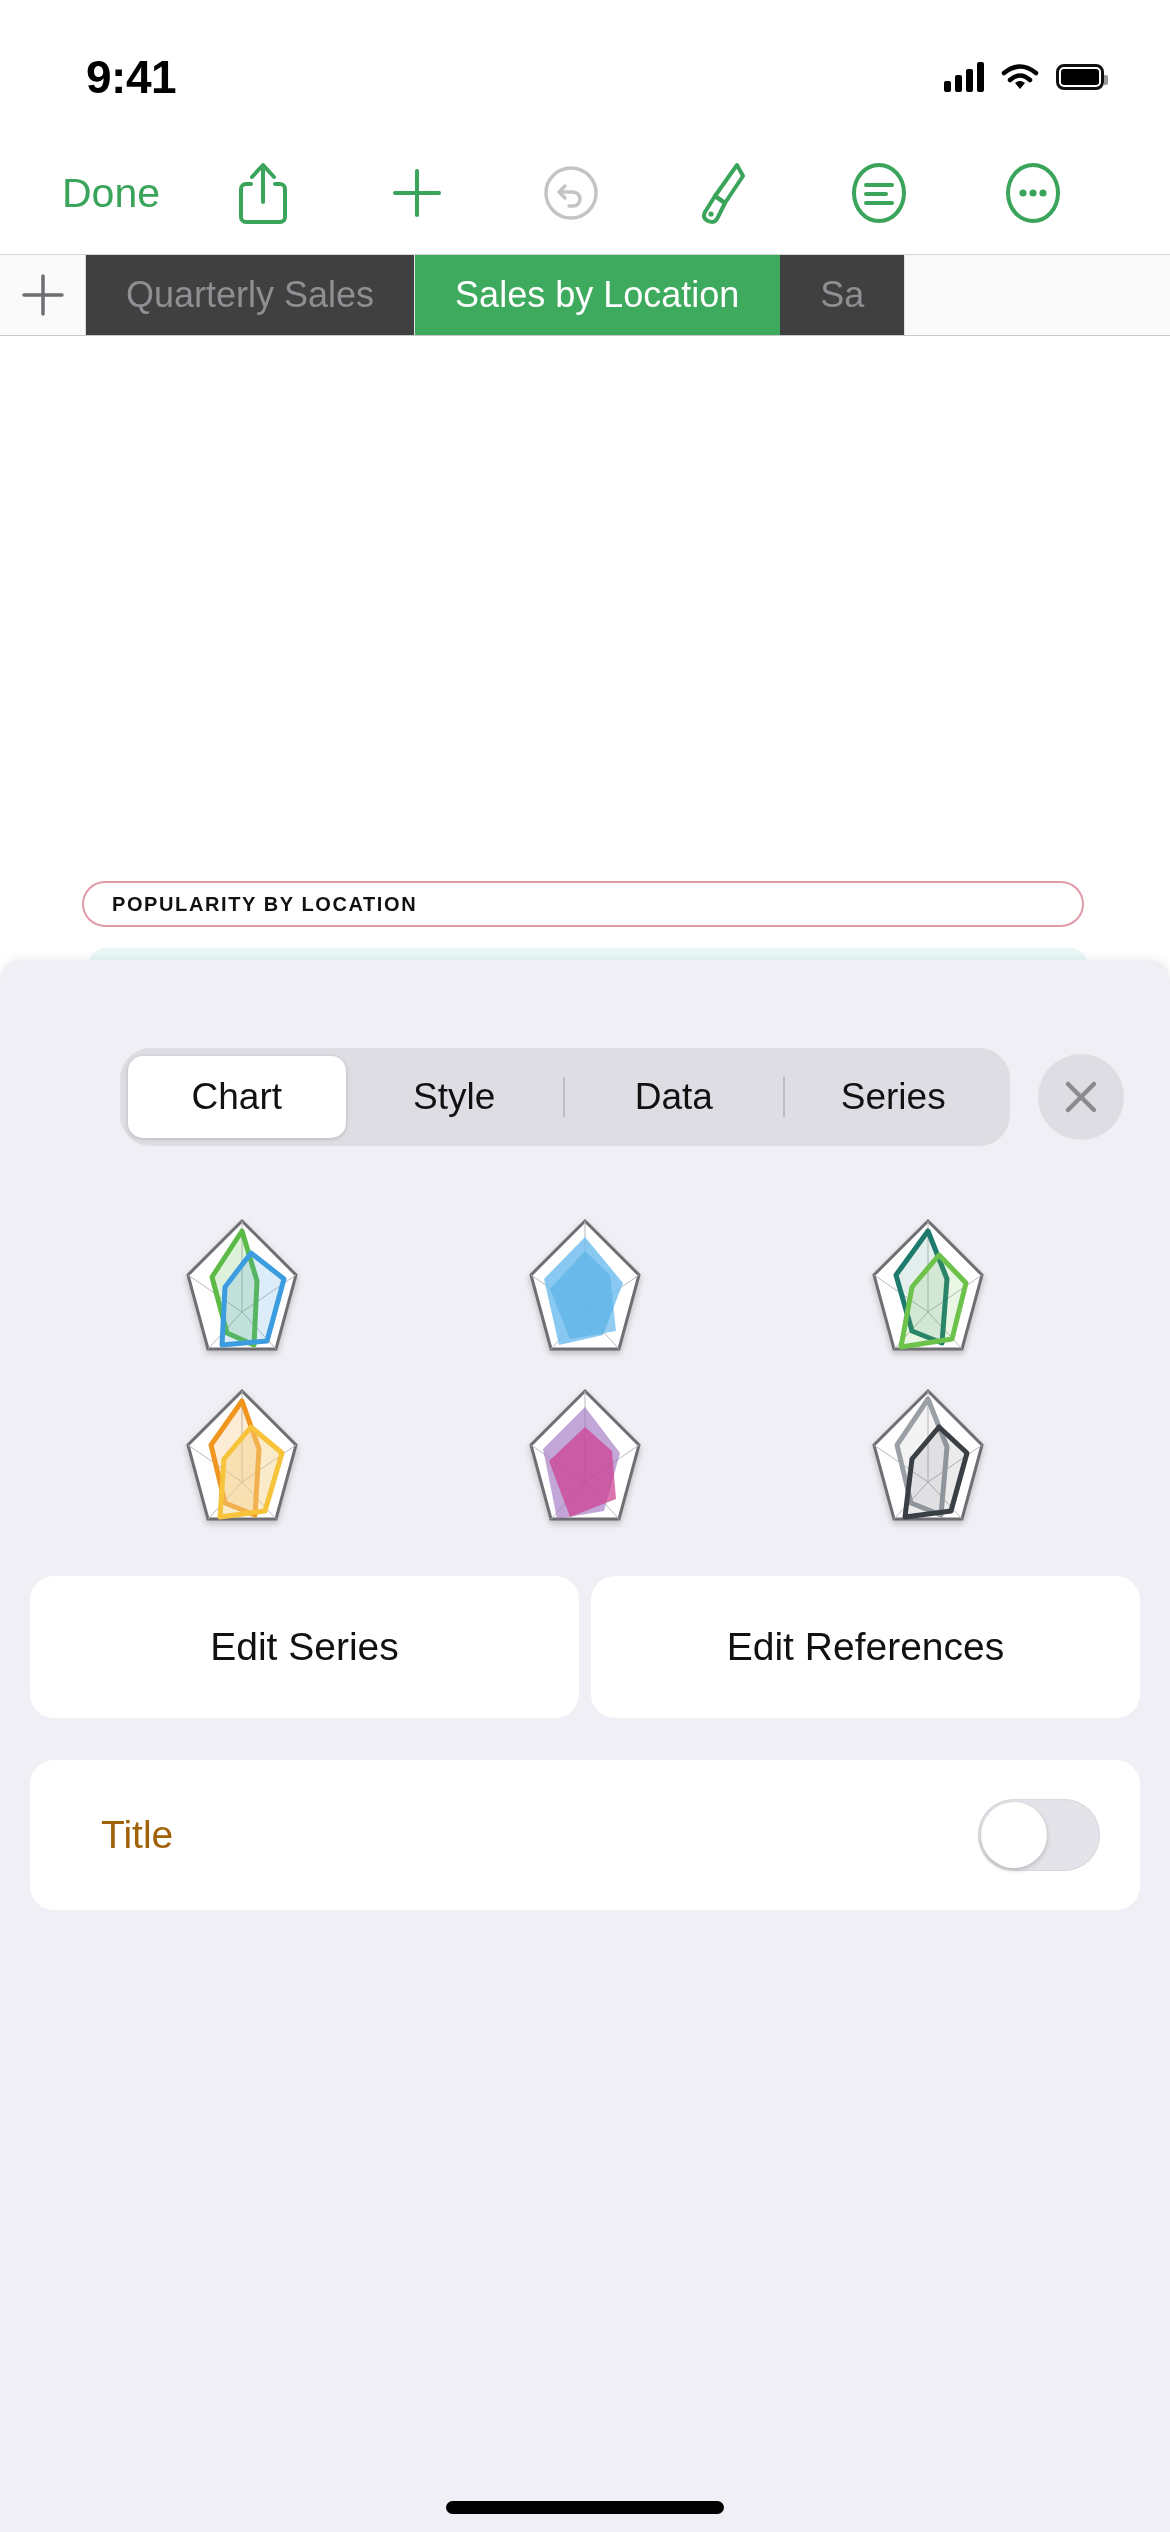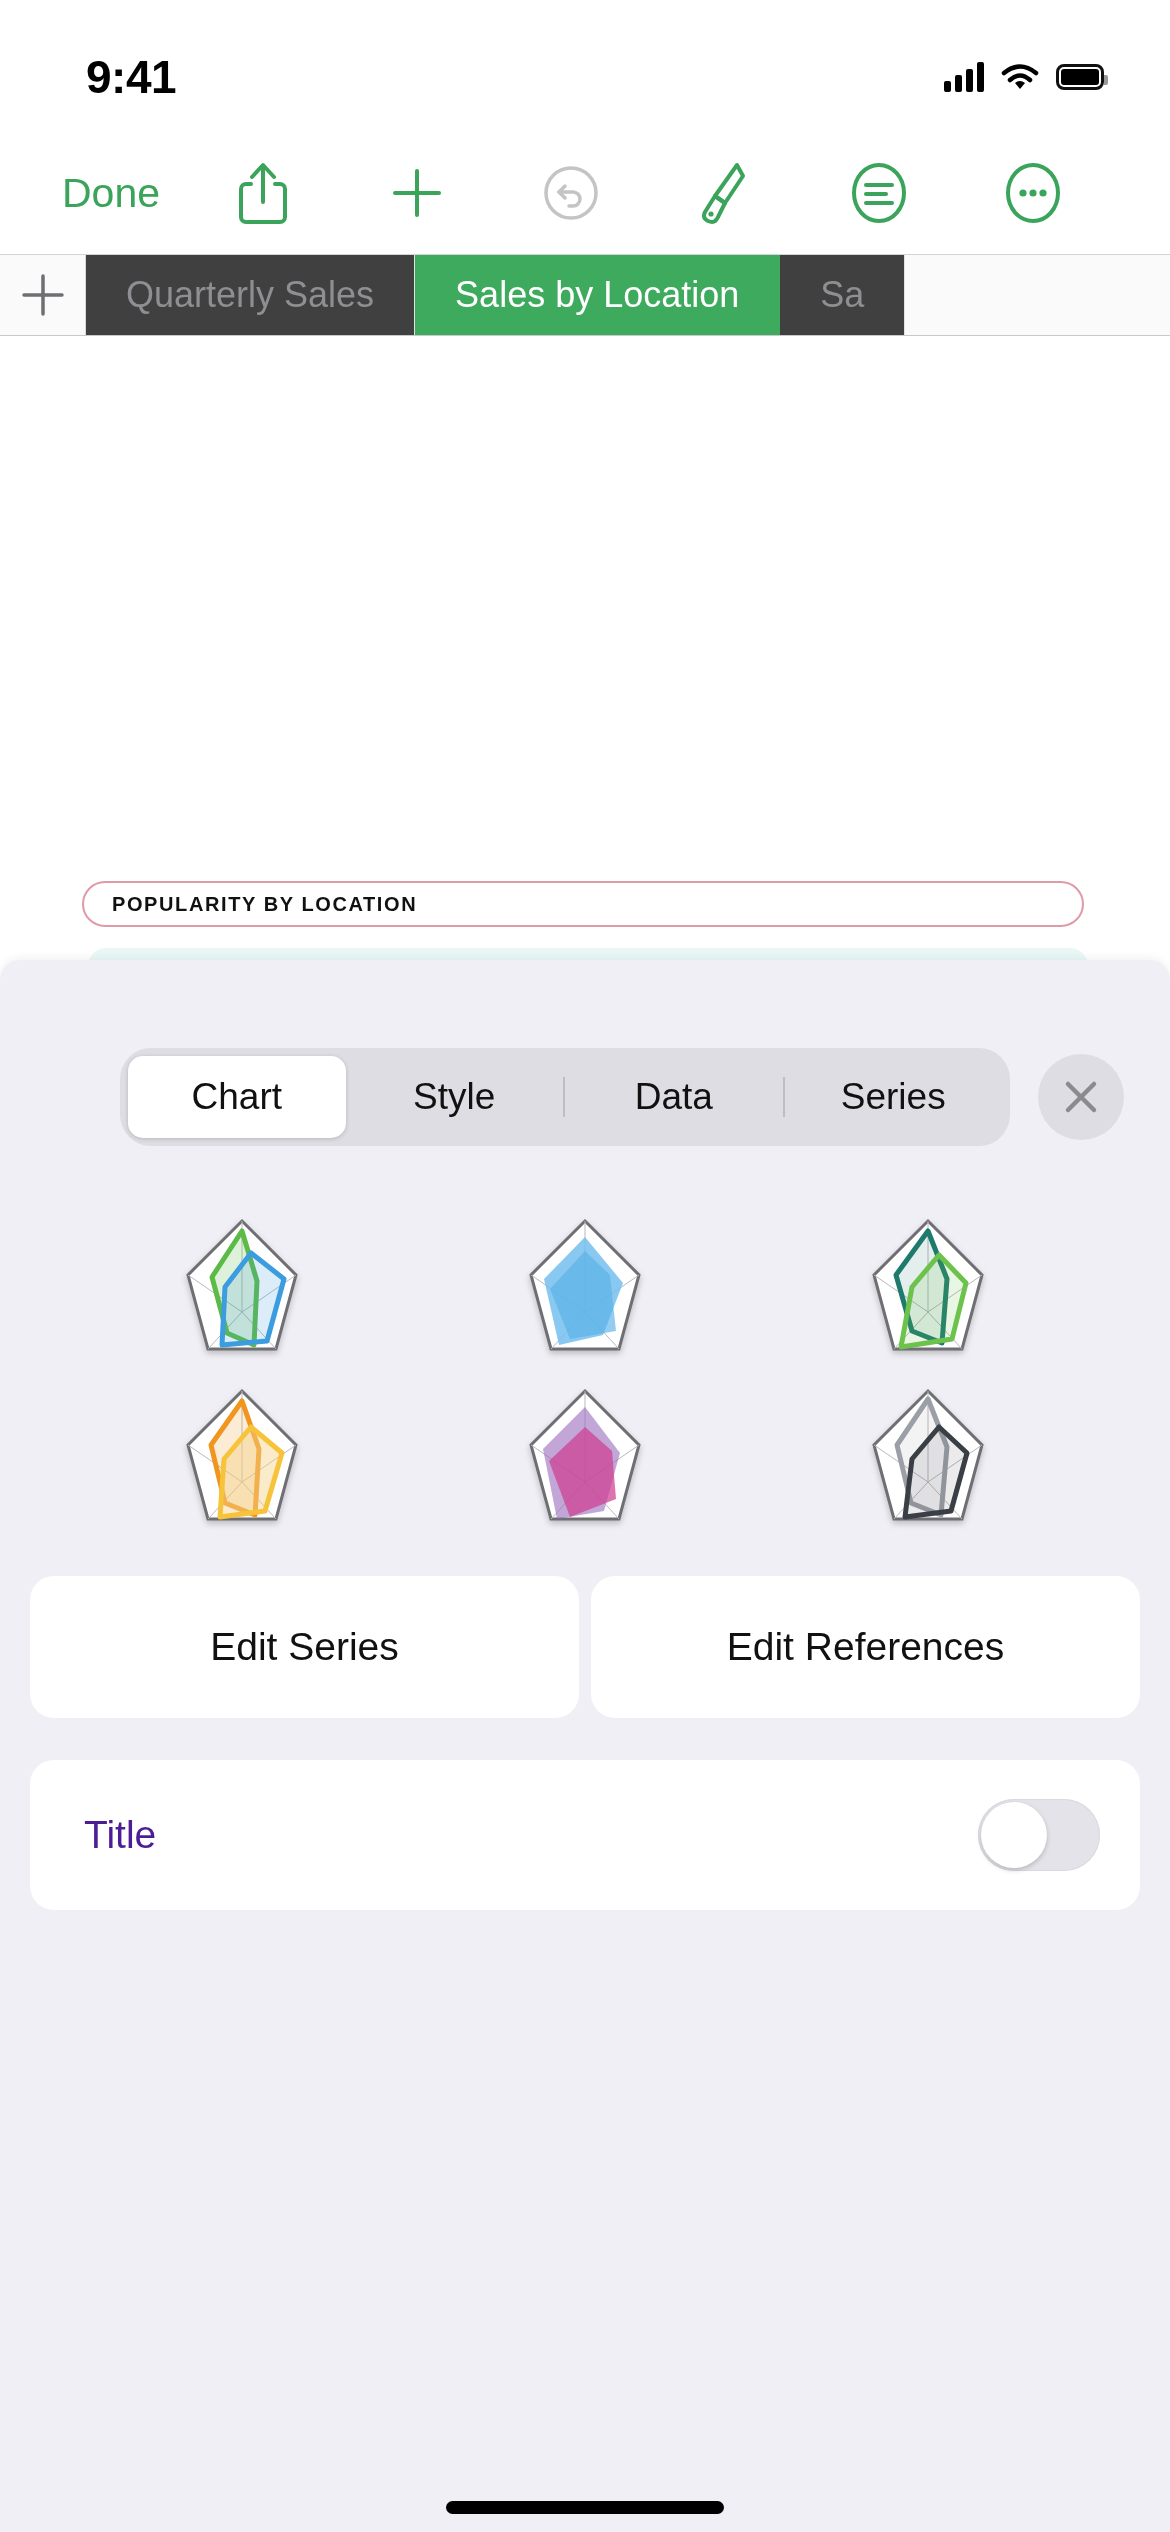--- a/index.html
+++ b/index.html
@@ -189,21 +189,21 @@
     display: flex; align-items: center; justify-content: center;
     font-size: 39px; color: #111;
   }
 
   
   .title-row {
     margin: 42px 30px 0 30px; height: 150px; background: #fff; border-radius: 24px;
     display: flex; align-items: center; justify-content: space-between;
     padding: 0 40px 0 54px;
   }
-  .title-row .lbl { font-size: 39px; color: #4c1d95; }
+  .title-row .lbl { font-size: 39px; color: #a16207; margin-left: 17px; }
   .switch {
     width: 122px; height: 72px; border-radius: 36px; background: #e4e3e9;
     position: relative; box-shadow: inset 0 0 0 1px #dadade;
   }
   .switch i {
     position: absolute; left: 3px; top: 3px; width: 66px; height: 66px;
     border-radius: 50%; background: #fff; box-shadow: 0 2px 5px rgba(0,0,0,.2);
     display: block;
   }
 

